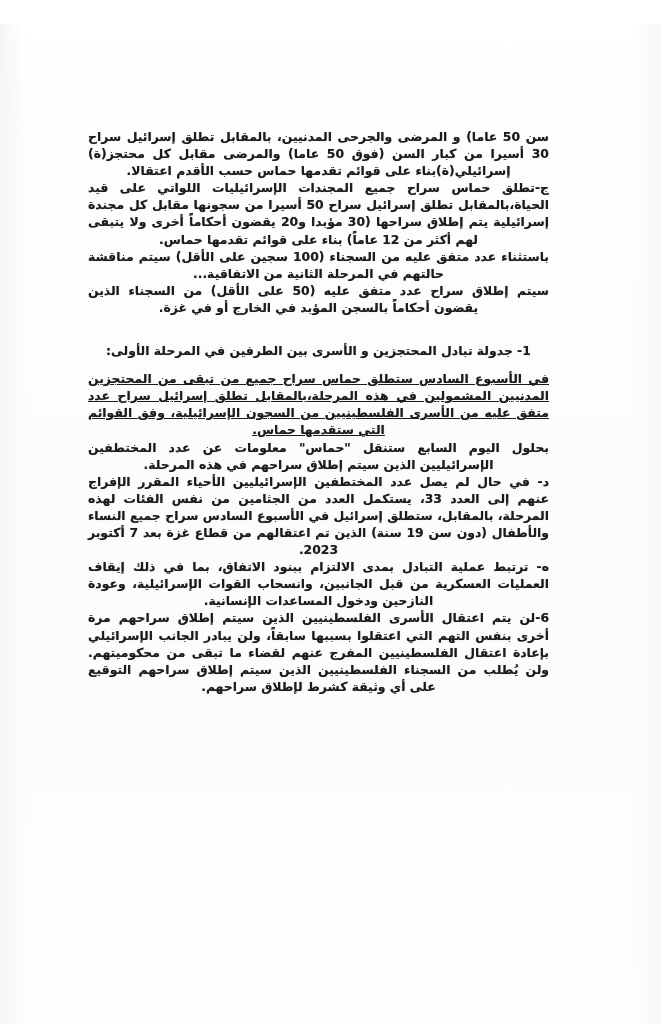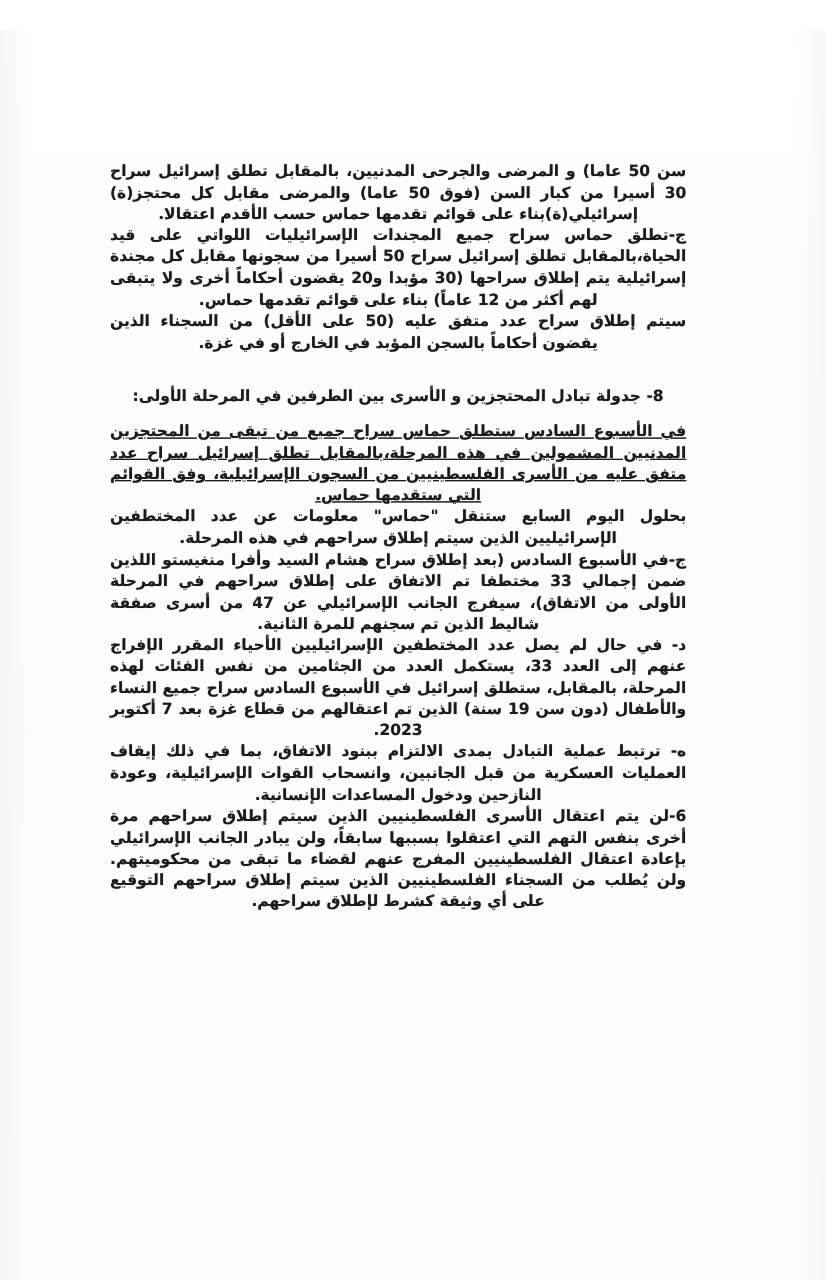--- a/index.html
+++ b/index.html
@@ -93,33 +93,33 @@
 
   <div class="page-edge-left"></div>
   <div class="page-edge-right"></div>
 
   <div class="body-text">
 
     <p class="blk cont">سن 50 عاما) و المرضى والجرحى المدنيين، بالمقابل تطلق إسرائيل سراح 30 أسيرا من كبار السن (فوق 50 عاما) والمرضى مقابل كل محتجز(ة) إسرائيلي(ة)بناء على قوائم تقدمها حماس حسب الأقدم اعتقالا.</p>
 
     <p class="blk item">ج-تطلق حماس سراح جميع المجندات الإسرائيليات اللواتي على قيد الحياة،بالمقابل تطلق إسرائيل سراح 50 أسيرا من سجونها مقابل كل مجندة إسرائيلية يتم إطلاق سراحها (30 مؤبدا و20 يقضون أحكاماً أخرى ولا يتبقى لهم أكثر من 12 عاماً) بناء على قوائم تقدمها حماس.</p>
 
+    <p class="blk">باستثناء عدد متفق عليه من السجناء (100 سجين على الأقل) سيتم مناقشة حالتهم في المرحلة الثانية من الاتفاقية...</p>
 
     <p class="blk">سيتم إطلاق سراح عدد متفق عليه (50 على الأقل) من السجناء الذين يقضون أحكاماً بالسجن المؤبد في الخارج أو في غزة.</p>
 
-    <p class="blk gap-lg item">8- جدولة تبادل المحتجزين و الأسرى بين الطرفين في المرحلة الأولى:</p>
+    <p class="blk gap-lg item">1- جدولة تبادل المحتجزين و الأسرى بين الطرفين في المرحلة الأولى:</p>
 
 
 
 
     <p class="blk gap-sm">في الأسبوع السادس ستطلق حماس سراح جميع من تبقى من المحتجزين المدنيين المشمولين في هذه المرحلة،بالمقابل تطلق إسرائيل سراح عدد متفق عليه من الأسرى الفلسطينيين من السجون الإسرائيلية، وفق القوائم التي ستقدمها حماس.</p>
 
     <p class="blk">بحلول اليوم السابع ستنقل "حماس" معلومات عن عدد المختطفين الإسرائيليين الذين سيتم إطلاق سراحهم في هذه المرحلة.</p>
 
-    <p class="blk item">ج-في الأسبوع السادس (بعد إطلاق سراح هشام السيد وأفرا منغيستو اللذين ضمن إجمالي 33 مختطفا تم الاتفاق على إطلاق سراحهم في المرحلة الأولى من الاتفاق)، سيفرج الجانب الإسرائيلي عن 47 من أسرى صفقة شاليط الذين تم سجنهم للمرة الثانية.</p>
 
     <p class="blk item">د- في حال لم يصل عدد المختطفين الإسرائيليين الأحياء المقرر الإفراج عنهم إلى العدد 33، يستكمل العدد من الجثامين من نفس الفئات لهذه المرحلة، بالمقابل، ستطلق إسرائيل في الأسبوع السادس سراح جميع النساء والأطفال (دون سن 19 سنة) الذين تم اعتقالهم من قطاع غزة بعد 7 أكتوبر 2023.</p>
 
     <p class="blk item">ه- ترتبط عملية التبادل بمدى الالتزام ببنود الاتفاق، بما في ذلك إيقاف العمليات العسكرية من قبل الجانبين، وانسحاب القوات الإسرائيلية، وعودة النازحين ودخول المساعدات الإنسانية.</p>
 
     <p class="blk item">6-لن يتم اعتقال الأسرى الفلسطينيين الذين سيتم إطلاق سراحهم مرة أخرى بنفس التهم التي اعتقلوا بسببها سابقاً، ولن يبادر الجانب الإسرائيلي بإعادة اعتقال الفلسطينيين المفرج عنهم لقضاء ما تبقى من محكوميتهم. ولن يُطلب من السجناء الفلسطينيين الذين سيتم إطلاق سراحهم التوقيع على أي وثيقة كشرط لإطلاق سراحهم.</p>
 
 
   </div>
 </div>

